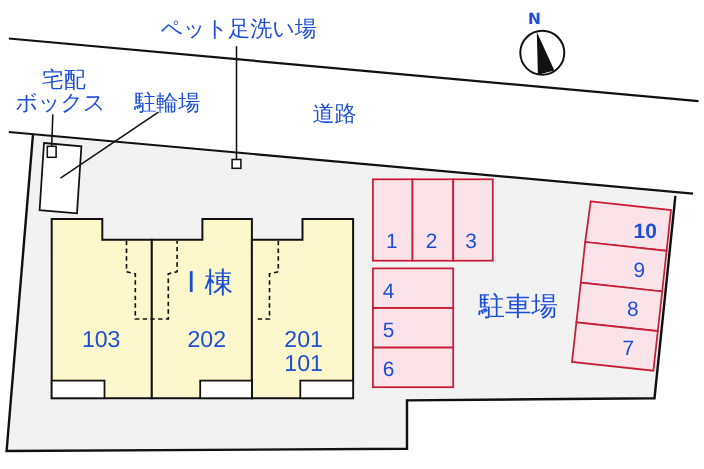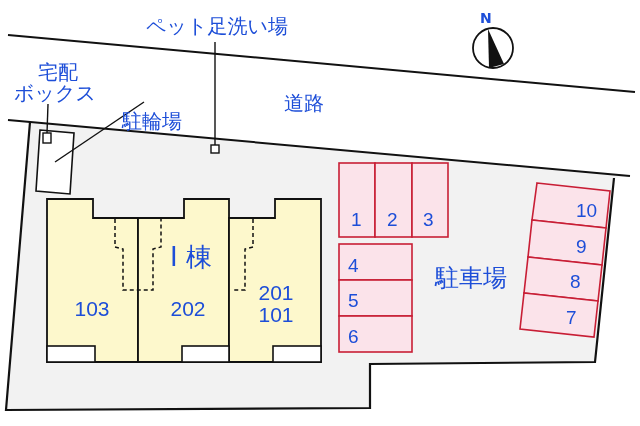--- a/index.html
+++ b/index.html
@@ -66,39 +66,39 @@
 
   <g>
     <circle cx="493" cy="48" r="20" fill="#fff" stroke="#111" stroke-width="1.8"></circle>
     <polygon points="488,29 489,68 504,64" fill="#111"></polygon>
   </g>
 </svg>
 
 <div class="lbl jp" style="left:146px;top:16px;font-size:20px;">ペット足洗い場</div>
 <div class="lbl jp" style="left:38px;top:62px;font-size:20px;">宅配</div>
 <div class="lbl jp" style="left:14px;top:83px;font-size:20px;">ボックス</div>
-<div class="lbl jp" style="left:122px;top:83px;font-size:20px;margin-top:28px;">駐輪場</div>
+<div class="lbl jp" style="left:122px;top:83px;font-size:20px;">駐輪場</div>
 <div class="lbl jp" style="left:284px;top:93px;font-size:20px;">道路</div>
 <div class="lbl jp" style="left:480px;top:11px;font-size:14px;font-weight:bold;">N</div>
 <div class="lbl jp" style="left:170px;top:244px;font-size:26px;text-align:right;">Ⅰ 棟</div>
 <div class="lbl jp" style="left:435px;top:266px;font-size:24px;">駐車場</div>
 
 <div class="lbl unit" style="left:60px;top:298px;width:64px;">
   <div>103</div>
 </div>
 <div class="lbl unit" style="left:156px;top:298px;width:64px;">
   <div>202</div>
 </div>
-<div class="lbl unit" style="left:244px;top:282px;width:64px;">
+<div class="lbl unit" style="left:244px;top:298px;width:64px;">
   <div>201</div>
   <div>101</div>
 </div>
 
 <div class="lbl num" style="left:351px;top:210px;">1</div>
 <div class="lbl num" style="left:387px;top:210px;">2</div>
 <div class="lbl num" style="left:423px;top:210px;">3</div>
 <div class="lbl num" style="left:348px;top:256px;">4</div>
 <div class="lbl num" style="left:348px;top:291px;">5</div>
 <div class="lbl num" style="left:348px;top:327px;">6</div>
-<div class="lbl num" style="left:576px;top:201px;">10</div>
+<div class="lbl num" style="left:576px;top:201px;font-weight:bold;">10</div>
 <div class="lbl num" style="left:576px;top:237px;">9</div>
 <div class="lbl num" style="left:570px;top:272px;">8</div>
 <div class="lbl num" style="left:566px;top:308px;">7</div>
 
 </body></html>

